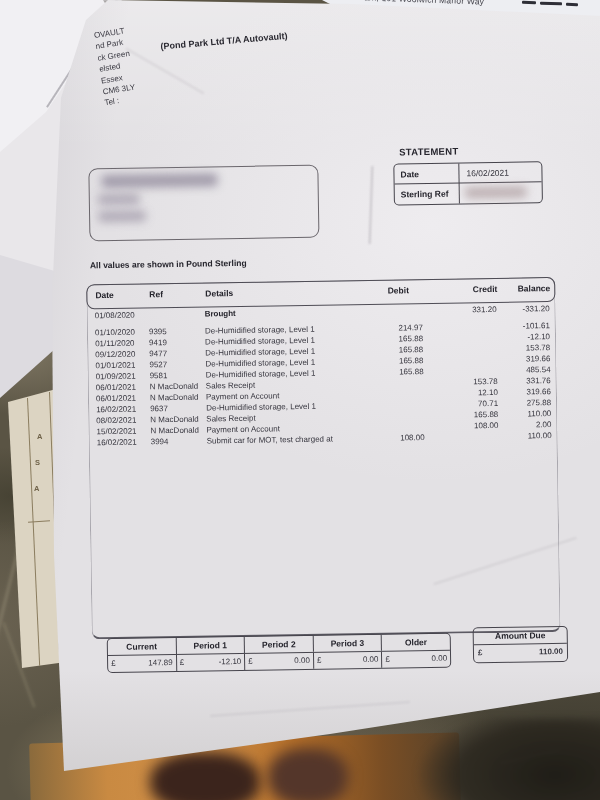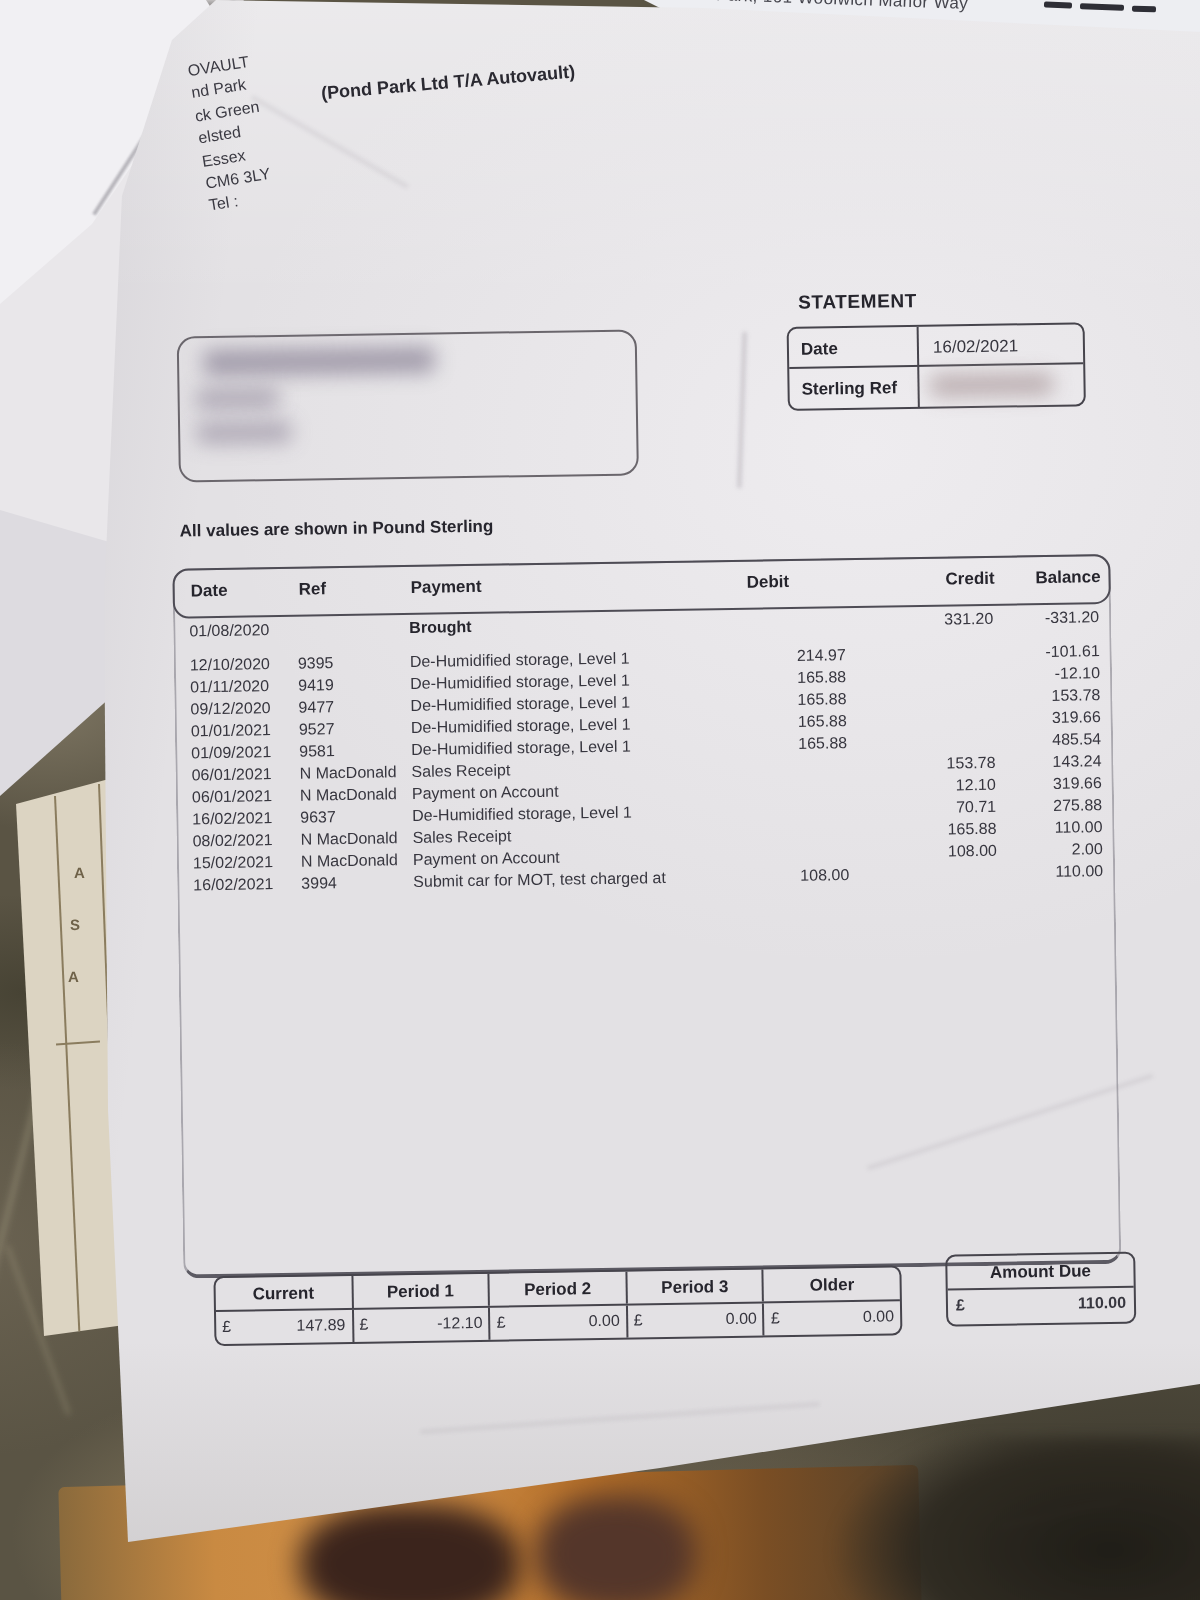--- a/index.html
+++ b/index.html
@@ -196,36 +196,36 @@
           <span class="redact" style="left:70px;top:4px;width:62px;height:11px;background:#b3a4a6;opacity:.85;"></span>
         </div>
       </div>
 
       <div class="note">All values are shown in Pound Sterling</div>
 
       <div class="tbl-outer"></div>
       <div class="tbl-head">
         <span class="hcell" style="left:8px;">Date</span>
         <span class="hcell" style="left:62px;">Ref</span>
-        <span class="hcell" style="left:118px;">Payment</span>
-        <span class="hcell" style="left:286px;width:50px;text-align:left;">Debit</span>
+        <span class="hcell" style="left:118px;">Details</span>
+        <span class="hcell" style="left:286px;width:50px;text-align:center;">Debit</span>
         <span class="hcell" style="left:360px;width:50px;text-align:right;">Credit</span>
         <span class="hcell" style="left:413px;width:50px;text-align:right;">Balance</span>
       </div>
 
       <div class="row" style="top:308px;">
         <span class="c-date">01/08/2020</span>
         <span class="c-ref"></span>
         <span class="c-det b">Brought</span>
         <span class="c-deb"></span>
         <span class="c-cre">331.20</span>
         <span class="c-bal">-331.20</span>
       </div>
       <div class="row" style="top:325px;">
-        <span class="c-date">12/10/2020</span>
+        <span class="c-date">01/10/2020</span>
         <span class="c-ref">9395</span>
         <span class="c-det">De-Humidified storage, Level 1</span>
         <span class="c-deb">214.97</span>
         <span class="c-cre"></span>
         <span class="c-bal">-101.61</span>
       </div>
       <div class="row" style="top:336px;">
         <span class="c-date">01/11/2020</span>
         <span class="c-ref">9419</span>
         <span class="c-det">De-Humidified storage, Level 1</span>
@@ -256,21 +256,21 @@
         <span class="c-deb">165.88</span>
         <span class="c-cre"></span>
         <span class="c-bal">485.54</span>
       </div>
       <div class="row" style="top:380px;">
         <span class="c-date">06/01/2021</span>
         <span class="c-ref">N MacDonald</span>
         <span class="c-det">Sales Receipt</span>
         <span class="c-deb"></span>
         <span class="c-cre">153.78</span>
-        <span class="c-bal">143.24</span>
+        <span class="c-bal">331.76</span>
       </div>
       <div class="row" style="top:391px;">
         <span class="c-date">06/01/2021</span>
         <span class="c-ref">N MacDonald</span>
         <span class="c-det">Payment on Account</span>
         <span class="c-deb"></span>
         <span class="c-cre">12.10</span>
         <span class="c-bal">319.66</span>
       </div>
       <div class="row" style="top:402px;">

